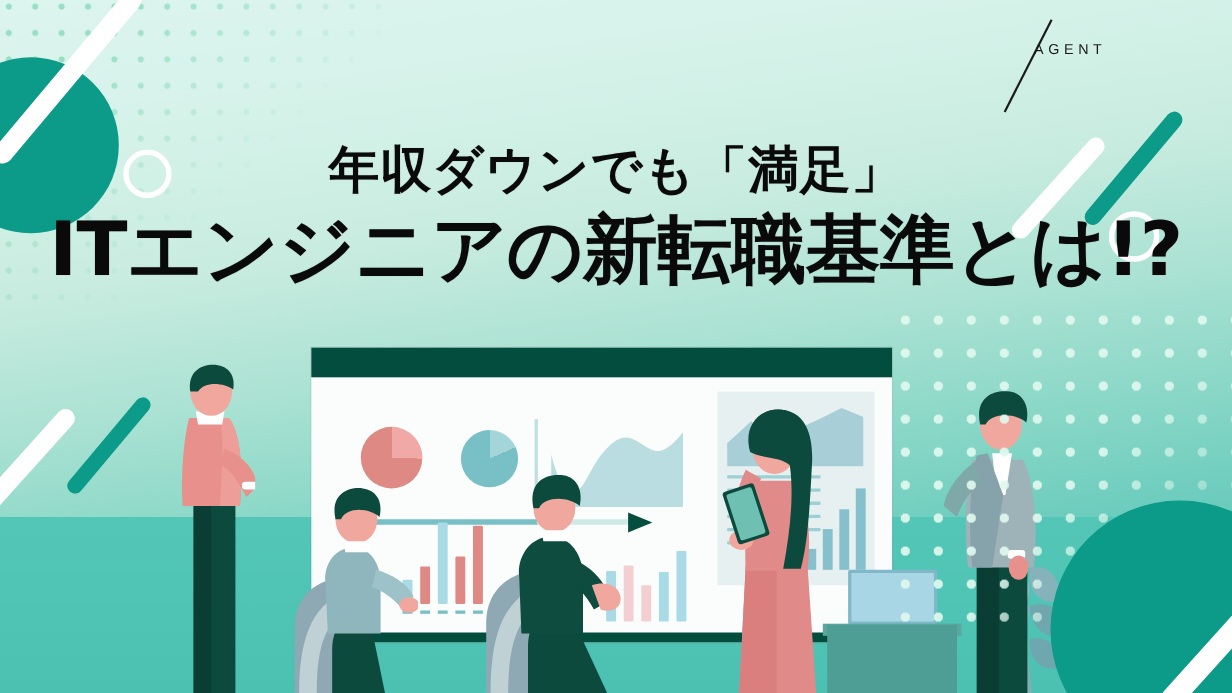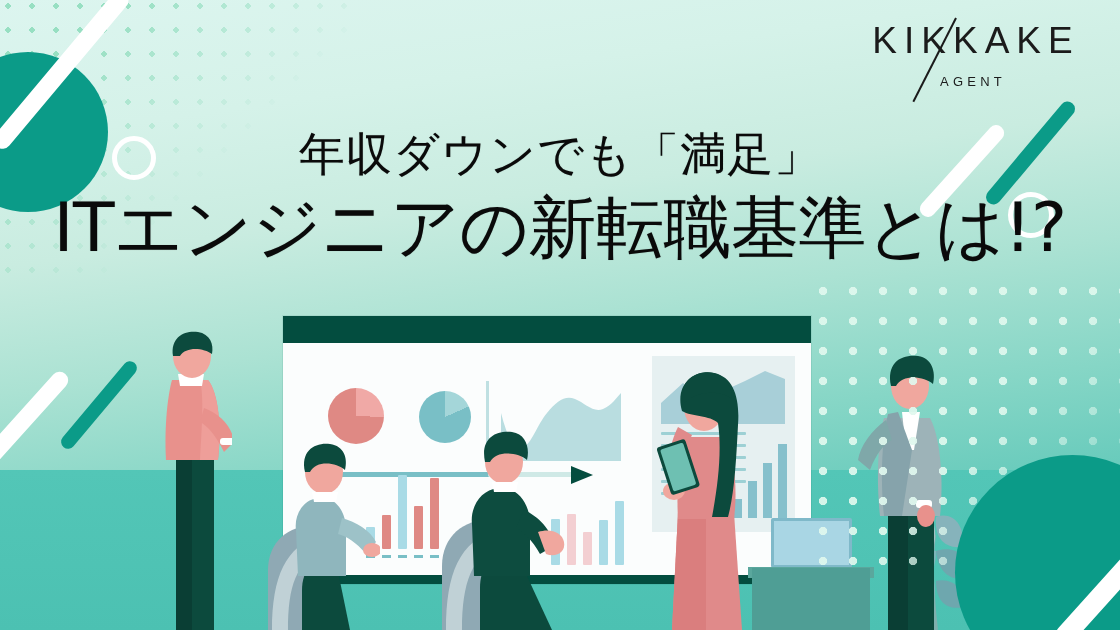--- a/index.html
+++ b/index.html
@@ -78,21 +78,21 @@
   .logo-sub{
     margin-top:15px;
     font-size:13px;letter-spacing:4.2px;color:#1b1b1b;font-weight:400;
   }
 
   
   .headline{
     position:absolute;left:0;right:0;top:128px;
     text-align:center;
     color:#0a0a0a;
-    font-weight:400;
+    font-weight:700;
     line-height:1.16;
     font-family:"DejaVu Sans","Liberation Sans",sans-serif;
     text-shadow:0 0 1px rgba(0,0,0,.25);
     z-index:6;
   }
   .hl-1{font-size:46px;letter-spacing:1px;}
   .hl-2{font-size:68px;letter-spacing:-0.5px;margin-top:8px;}
 
   
   .floor{
@@ -169,21 +169,20 @@
   <div class="circle-ring ring-tl"></div>
   <div class="circle-ring ring-r"></div>
 
   <div class="stripe s-w1"></div>
   <div class="stripe s-w2"></div>
   <div class="stripe s-t1"></div>
   <div class="stripe s-w3"></div>
   <div class="stripe s-t2"></div>
 
   <div class="logo">
-    <div class="logo-word">KIKKAKE</div>
     <div class="logo-slash"></div>
     <div class="logo-sub">AGENT</div>
   </div>
 
   <div class="headline">
     <div class="hl-1">年収ダウンでも「満足」</div>
     <div class="hl-2">ITエンジニアの新転職基準とは!?</div>
   </div>
 
   <div class="floor"></div>

